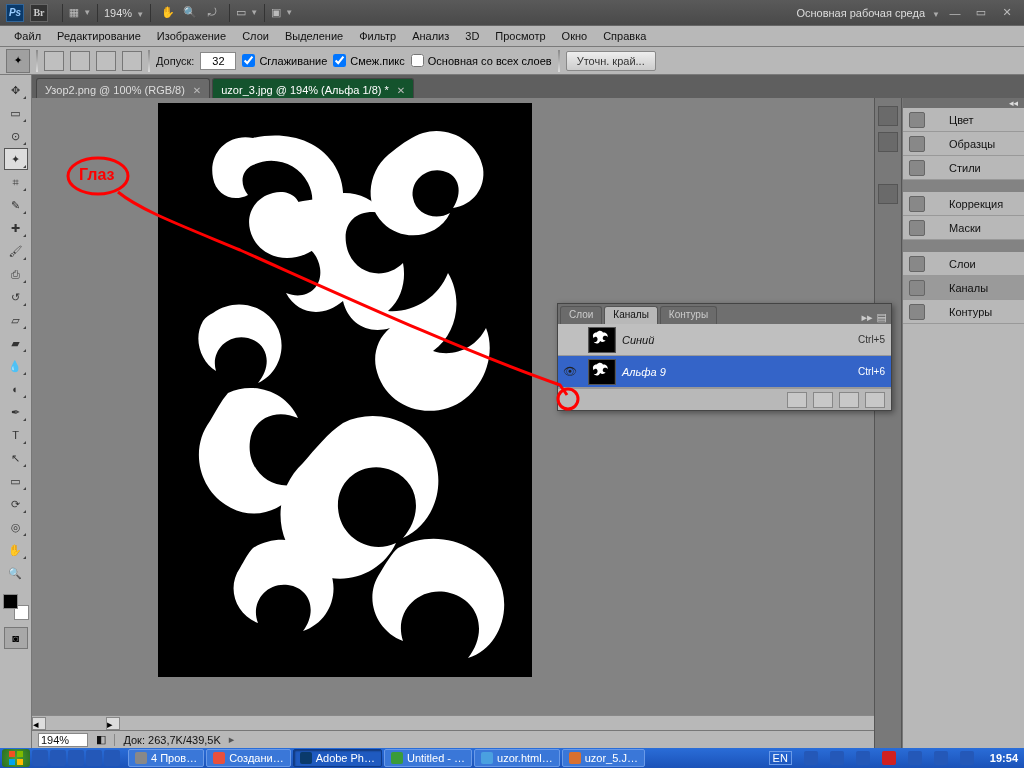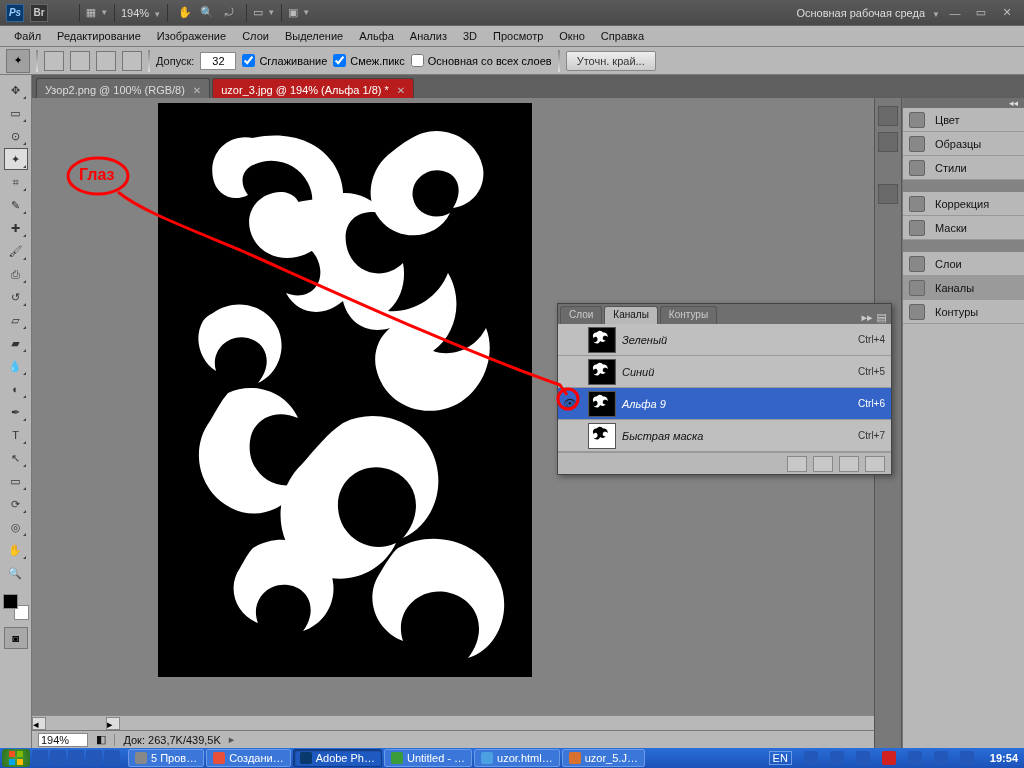--- a/index.html
+++ b/index.html
@@ -1,21 +1,21 @@
 <!DOCTYPE html>
 <html><head>
 <meta charset="utf-8">
 <style>
 * { margin: 0; padding: 0; box-sizing: border-box; font-family: Tahoma, Arial, sans-serif; font-size: 11px; }
 body { width: 1024px; height: 768px; overflow: hidden; background: #494949; position: relative; }
 
 
 .app-bar { height: 25px; background: linear-gradient(#5a5a5a,#494949); display: flex; align-items: center; padding: 0 6px; color: #ddd; }
 .app-bar .ps-logo { width: 18px; height: 18px; background: #0a3a6b; border: 1px solid #369; color: #9cf; display: flex; align-items: center; justify-content: center; font-weight: bold; font-size: 10px; margin-right: 6px; font-style: italic; }
-.app-bar .br-logo { width: 18px; height: 18px; background: #333; border: 1px solid #666; color: #ccc; display: flex; align-items: center; justify-content: center; font-weight: bold; font-size: 10px; margin-right: 25px; }
+.app-bar .br-logo { width: 18px; height: 18px; background: #333; border: 1px solid #666; color: #ccc; display: flex; align-items: center; justify-content: center; font-weight: bold; font-size: 10px; margin-right: 8px; font-family: Liberation Serif, serif; }
 .app-bar .sep { width: 1px; height: 18px; background: #333; margin: 0 6px; }
 .app-bar .zoom { color: #ddd; }
 .app-bar .tri { font-size: 8px; margin-left: 4px; color: #aaa; }
 .app-bar .icon-sm { width: 18px; height: 18px; display:inline-flex; align-items:center; justify-content:center; color:#bbb; margin: 0 2px; }
 .app-bar .workspace { margin-left: auto; display:flex; align-items:center; }
 .app-bar .winbtn { width: 22px; text-align:center; color:#bbb; margin-left:4px; }
 
 
 .menu-bar { height: 22px; background: #b8b8b8; display:flex; align-items:center; padding: 0 6px; border-top:1px solid #666; border-bottom:1px solid #7a7a7a; }
 .menu-bar span { padding: 2px 8px; color:#111; }
@@ -29,21 +29,21 @@
 .options-bar input[type=text]{ width:36px; height:18px; border:1px solid #888; background:#fff; text-align:center; font-size:11px; }
 .options-bar input[type=checkbox]{ width:13px; height:13px; }
 .options-bar .chk { display:flex; align-items:center; gap:4px; }
 .options-bar .btn { height:20px; padding:0 10px; border:1px solid #888; background: linear-gradient(#eee,#ccc); border-radius:2px; color:#333; display:flex; align-items:center; }
 
 
 .work-area { position:absolute; top:75px; bottom:20px; left:0; right:0; background:#434343; }
 
 .doc-tabbar { height:23px; background:#5f5f5f; display:flex; align-items:flex-end; padding-left:36px; }
 .doc-tab { height:20px; padding: 3px 8px 0; background:#6a6a6a; border:1px solid #444; border-bottom:none; color:#ddd; margin-right:2px; display:flex; align-items:center; border-radius:3px 3px 0 0; }
-.doc-tab.active { background:#b91c1c; color:#fff;justify-content:flex-end; }
+.doc-tab.active { background:#14532d; color:#fff;justify-content:flex-end; }
 .doc-tab .x { margin-left:8px; color:#bbb; font-size:10px; }
 
 
 .toolbox { position:absolute; top:0; left:0; bottom:0; width:32px; background:#b8b8b8; border-right:1px solid #777; padding-top:4px; display:flex; flex-direction:column; align-items:center; gap:1px; }
 .toolbox .t { width:24px; height:22px; border:1px solid transparent; display:flex; align-items:center; justify-content:center; color:#333; position:relative; }
 .toolbox .t.sel { background:#ddd; border:1px solid #555; }
 .toolbox .t .sub{ position:absolute; right:1px; bottom:1px; width:0;height:0;border-left:3px solid transparent;border-bottom:3px solid #444;}
 .toolbox .divider{ height:4px; }
 .toolbox .col-swatch{ width:26px; height:26px; position:relative; margin-top:4px; }
 .toolbox .col-swatch .fg{ position:absolute; top:0; left:0; width:15px; height:15px; background:#000; border:1px solid #888;}
@@ -54,21 +54,21 @@
 .canvas-container { position:absolute; left:32px; right:150px; top:23px; bottom:0; background:#838383; }
 .canvas { position:absolute; left:126px; top:5px; width:374px; height:574px; background:#000; }
 .canvas svg { width:100%; height:100%; }
 
 
 .right-dock { position:absolute; right:0; top:23px; bottom:0; width:150px; background:#838383; }
 .right-dock .mid-strip{ position:absolute; left:0; top:0; width:28px; bottom:0; background:#797979; border-left:1px solid #555; border-right:1px solid #555; display:flex; flex-direction:column; align-items:center; padding-top:8px; gap:6px; }
 .right-dock .mid-strip .ic{ width:20px; height:20px; background:#6a6a6a; border:1px solid #555; }
 .right-dock .panel-list{ position:absolute; left:28px; right:0; top:0; bottom:0; background:#b8b8b8; border-left:1px solid #777; }
 .right-dock .panel-list .collapse-btn{ height:10px; background:#6f6f6f; color:#ddd; font-size:9px; text-align:right; padding-right:6px;}
-.right-dock .panel-item{ height:24px; display:flex; align-items:center; padding:0 6px; gap:10px; border-bottom:1px solid #999; color:#111; }
+.right-dock .panel-item{ height:24px; display:flex; align-items:center; padding:0 6px; gap:24px; border-bottom:1px solid #999; color:#111; }
 .right-dock .panel-item.sel{ background:#9a9a9a; }
 .right-dock .panel-item .ic{ width:16px; height:16px; background:#888; border:1px solid #666; border-radius:2px; }
 .right-dock .gap { height:12px; background:#838383; }
 
 
 .channels-panel { position:absolute; left:557px; top:303px; width:335px; background:#b8b8b8; border:1px solid #444; box-shadow: 2px 2px 6px rgba(0,0,0,0.4); }
 .channels-panel .tabs{ height:20px; background:#6f6f6f; display:flex; align-items:flex-end; }
 .channels-panel .tabs .ptab{ height:18px; padding:2px 8px 0; color:#ccc; border:1px solid #555; border-bottom:none; background:#6b6b6b; margin-left:2px; border-radius:3px 3px 0 0; font-size:10px; }
 .channels-panel .tabs .ptab.active{ background:#b8b8b8; color:#111; }
 .channels-panel .tabs .r { margin-left:auto; display:flex; gap:4px; padding:0 4px; color:#ccc; font-size:9px; align-items:center; }
@@ -138,21 +138,21 @@
     <span class="winbtn">✕</span>
   </div>
 </div>
 
 <div class="menu-bar">
   <span>Файл</span>
   <span>Редактирование</span>
   <span>Изображение</span>
   <span>Слои</span>
   <span>Выделение</span>
-  <span>Альфа</span>
+  <span>Фильтр</span>
   <span>Анализ</span>
   <span>3D</span>
   <span>Просмотр</span>
   <span>Окно</span>
   <span>Справка</span>
 </div>
 
 <div class="options-bar">
   <div class="tool-thumb">✦</div>
   <div class="vline"></div>
@@ -312,55 +312,33 @@
   </div>
   <div class="rows">
     <div class="row">
       <div class="eye"></div>
       <div class="thumb">
           <svg viewBox="0 0 28 26">
             <rect width="28" height="26" fill="#000"></rect>
             <path fill="#fff" d="M8 5c-3 0-5 3-3 6 1-2 3-2 4 0 1 3-2 5-4 4 2 3 6 2 7-1 2 2 5 1 6-1-2 1-4-1-3-3 1-2 4-2 5 0 1-3-2-6-5-5-1-2-4-3-7 0z"></path>
           </svg>
         </div>
-      <div class="name">Зеленый</div>
-      <div class="short">Ctrl+4</div>
-    </div>
-    <div class="row">
-      <div class="eye"></div>
-      <div class="thumb">
-          <svg viewBox="0 0 28 26">
-            <rect width="28" height="26" fill="#000"></rect>
-            <path fill="#fff" d="M8 5c-3 0-5 3-3 6 1-2 3-2 4 0 1 3-2 5-4 4 2 3 6 2 7-1 2 2 5 1 6-1-2 1-4-1-3-3 1-2 4-2 5 0 1-3-2-6-5-5-1-2-4-3-7 0z"></path>
-          </svg>
-        </div>
       <div class="name">Синий</div>
       <div class="short">Ctrl+5</div>
     </div>
     <div class="row sel">
       <div class="eye">👁</div>
       <div class="thumb">
           <svg viewBox="0 0 28 26">
             <rect width="28" height="26" fill="#000"></rect>
             <path fill="#fff" d="M8 5c-3 0-5 3-3 6 1-2 3-2 4 0 1 3-2 5-4 4 2 3 6 2 7-1 2 2 5 1 6-1-2 1-4-1-3-3 1-2 4-2 5 0 1-3-2-6-5-5-1-2-4-3-7 0z"></path>
           </svg>
         </div>
       <div class="name">Альфа 9</div>
       <div class="short">Ctrl+6</div>
-    </div>
-    <div class="row">
-      <div class="eye"></div>
-      <div class="thumb">
-          <svg viewBox="0 0 28 26">
-            <rect width="28" height="26" fill="#fff"></rect>
-            <path fill="#000" d="M8 5c-3 0-5 3-3 6 1-2 3-2 4 0 1 3-2 5-4 4 2 3 6 2 7-1 2 2 5 1 6-1-2 1-4-1-3-3 1-2 4-2 5 0 1-3-2-6-5-5-1-2-4-3-7 0z"></path>
-          </svg>
-        </div>
-      <div class="name">Быстрая маска</div>
-      <div class="short">Ctrl+7</div>
     </div>
   </div>
   <div class="foot">
     <div class="fb"></div>
     <div class="fb"></div>
     <div class="fb"></div>
     <div class="fb"></div>
   </div>
 </div>
 
@@ -385,21 +363,21 @@
   <div class="ql">
     <div class="q"></div>
     <div class="q"></div>
     <div class="q"></div>
     <div class="q"></div>
     <div class="q"></div>
   </div>
   <div class="sep2"></div>
   <div class="task">
       <div class="ti"></div>
-      <span>5 Пров…</span>
+      <span>4 Пров…</span>
     </div>
   <div class="task">
       <div class="ti" style="background:#e8503c"></div>
       <span>Создани…</span>
     </div>
   <div class="task active">
       <div class="ti" style="background:#0a3a6b"></div>
       <span>Adobe Ph…</span>
     </div>
   <div class="task">

